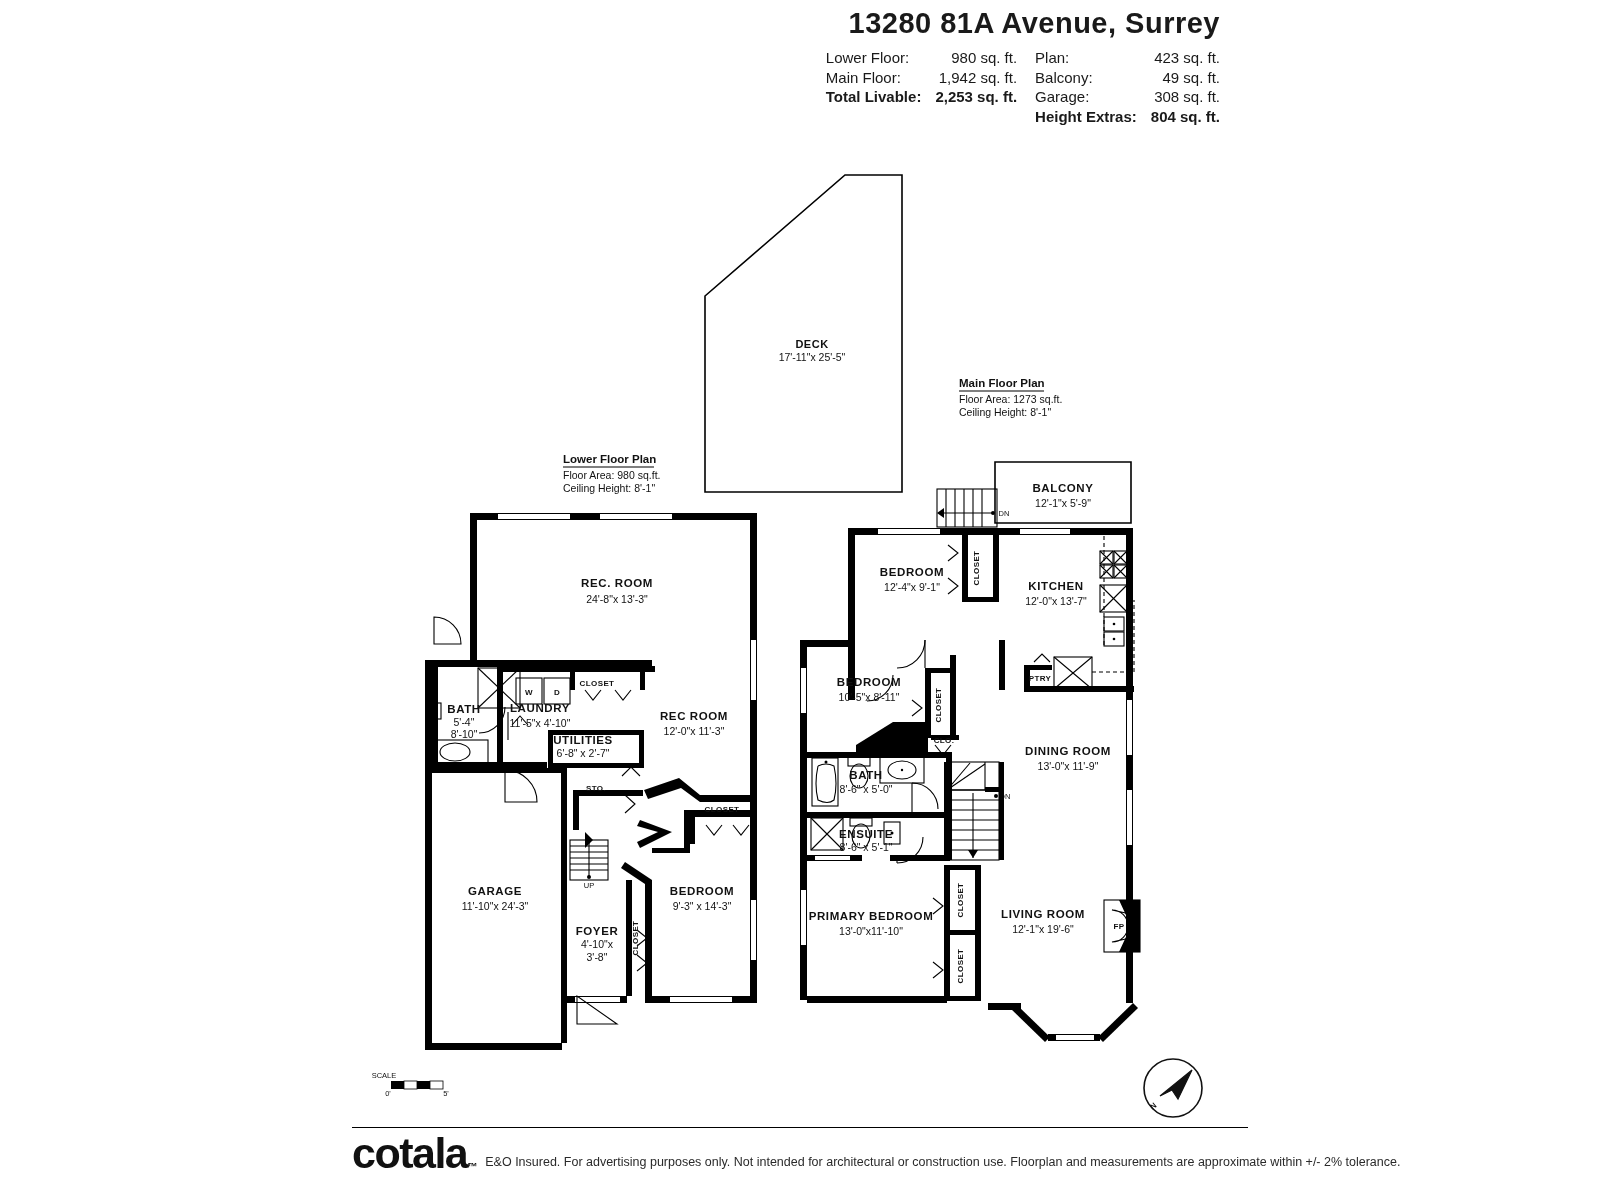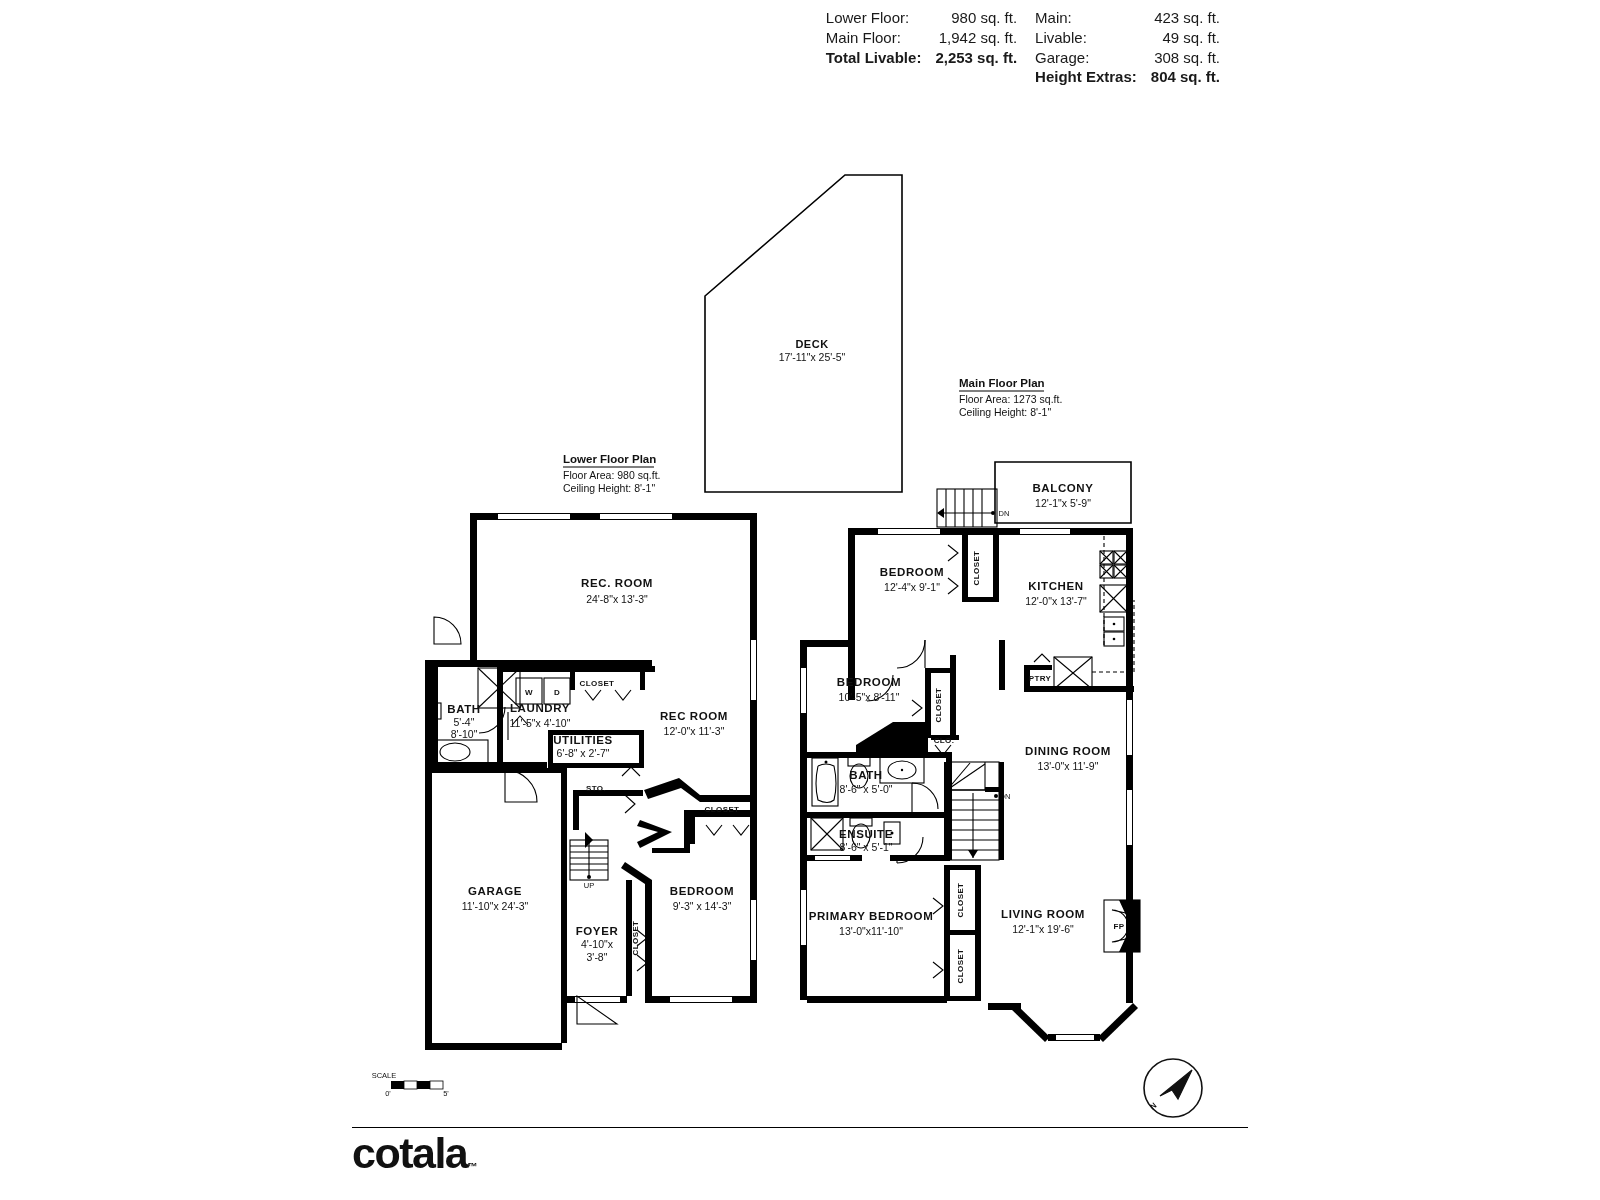--- a/index.html
+++ b/index.html
@@ -91,42 +91,43 @@
     left: 352px; right: 352px;
     bottom: 72px;
     height: 1px;
     background: #000;
   }
 </style>
 </head>
 <body>
 
 <div id="header">
+  <div id="title">13280 81A Avenue, Surrey</div>
   <div id="stats">
     <div class="stat-col" id="col-left">
       <div class="stat-row">
         <span class="lab">Lower Floor:</span>
         <span class="val">980 sq. ft.</span>
       </div>
       <div class="stat-row">
         <span class="lab">Main Floor:</span>
         <span class="val">1,942 sq. ft.</span>
       </div>
       <div class="stat-row total">
         <span class="lab">Total Livable:</span>
         <span class="val">2,253 sq. ft.</span>
       </div>
     </div>
     <div class="stat-col" id="col-right">
       <div class="stat-row">
-        <span class="lab">Main:</span>
+        <span class="lab">Plan:</span>
         <span class="val">423 sq. ft.</span>
       </div>
       <div class="stat-row">
-        <span class="lab">Livable:</span>
+        <span class="lab">Balcony:</span>
         <span class="val">49 sq. ft.</span>
       </div>
       <div class="stat-row">
         <span class="lab">Garage:</span>
         <span class="val">308 sq. ft.</span>
       </div>
       <div class="stat-row total">
         <span class="lab">Height Extras:</span>
         <span class="val">804 sq. ft.</span>
       </div>
@@ -526,13 +527,14 @@
     <path d="M1192,1070 L1160,1096 L1172,1090 L1178,1099 Z" fill="#111"></path>
     <path d="M1192,1070 L1160,1096 L1172,1090 L1178,1099 Z" fill="none" stroke="#111" stroke-width="1.2"></path>
     <text x="1155" y="1108" class="sml" transform="rotate(-40 1155 1108)">N</text>
   </g>
 </svg>
 </div>
 
 <div id="footer-rule"></div>
 <div id="footer">
   <div id="brand"><span>cotala</span><span id="brand-tm">™</span></div>
+  <div id="disclaimer">E&amp;O Insured. For advertising purposes only. Not intended for architectural or construction use. Floorplan and measurements are approximate within +/- 2% tolerance.</div>
 </div>
 
 </body></html>

